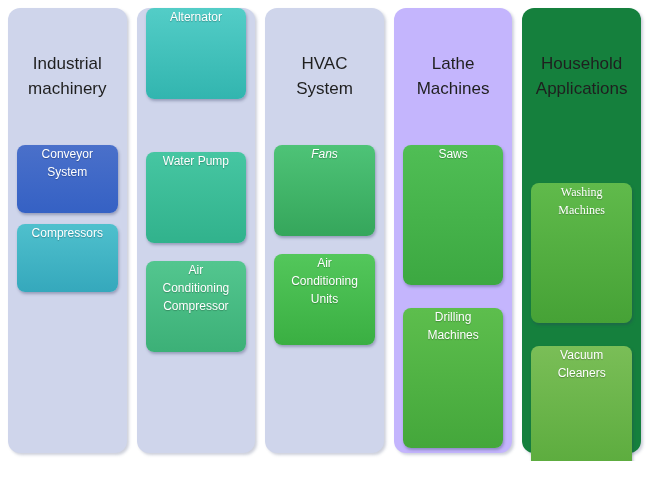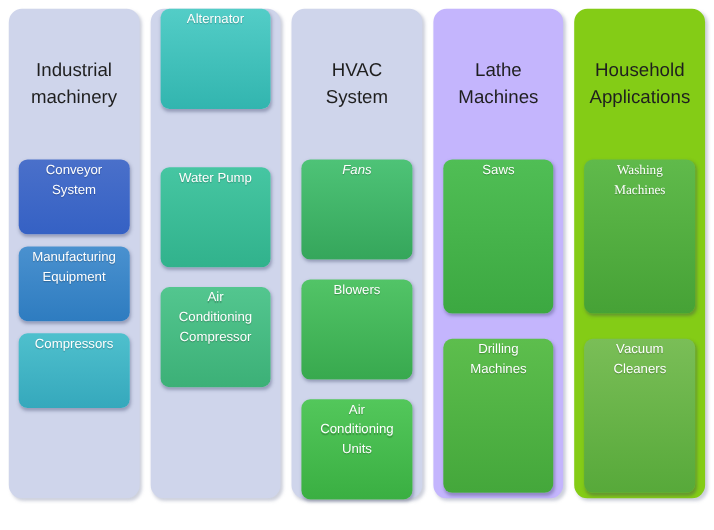--- a/index.html
+++ b/index.html
@@ -49,24 +49,20 @@
 <div class="board" id="board">
   <section class="column n4" style="background: rgb(207, 213, 235);">
     <h2 class="col-title" style="color: rgb(31, 31, 31);">Industrial
 machinery</h2>
     <div class="boxes">
   <div class="item-box" style="background: linear-gradient(rgb(74, 112, 202) 0%, rgb(53, 97, 196) 100%);">
     <span class="item-label" style="color: rgb(255, 255, 255);">Conveyor
 System</span>
   </div>
 
-  <div class="item-box" style="background: linear-gradient(rgb(74, 145, 207) 0%, rgb(46, 124, 192) 100%);">
-    <span class="item-label" style="color: rgb(255, 255, 255);">Manufacturing
-Equipment</span>
-  </div>
 
 
   <div class="item-box" style="background: linear-gradient(rgb(79, 192, 205) 0%, rgb(53, 168, 188) 100%);">
     <span class="item-label" style="color: rgb(255, 255, 255);">Compressors</span>
   </div>
 </div>
   </section>
 
   <section class="column n3" style="background: rgb(207, 213, 235);">
     <div class="boxes">
@@ -87,23 +83,20 @@
   </section>
 
   <section class="column n3" style="background: rgb(207, 213, 235);">
     <h2 class="col-title" style="color: rgb(31, 31, 31);">HVAC
 System</h2>
     <div class="boxes">
   <div class="item-box" style="background: linear-gradient(rgb(78, 195, 119) 0%, rgb(53, 166, 91) 100%); font-style: italic;">
     <span class="item-label" style="color: rgb(255, 255, 255);">Fans</span>
   </div>
 
-  <div class="item-box" style="background: linear-gradient(rgb(82, 196, 103) 0%, rgb(56, 169, 78) 100%);">
-    <span class="item-label" style="color: rgb(255, 255, 255);">Blowers</span>
-  </div>
 
   <div class="item-box" style="background: linear-gradient(rgb(83, 199, 91) 0%, rgb(58, 175, 66) 100%);">
     <span class="item-label" style="color: rgb(255, 255, 255);">Air
 Conditioning
 Units</span>
   </div>
 </div>
   </section>
 
   <section class="column n2" style="background: #c4b5fd;">
@@ -114,21 +107,21 @@
     <span class="item-label" style="color: rgb(255, 255, 255);">Saws</span>
   </div>
 
   <div class="item-box" style="background: linear-gradient(rgb(93, 190, 77) 0%, rgb(68, 167, 59) 100%);">
     <span class="item-label" style="color: rgb(255, 255, 255);">Drilling
 Machines</span>
   </div>
 </div>
   </section>
 
-  <section class="column n2" style="background: #84cc16;">
+  <section class="column n2" style="background: #15803d; gap: 38px;">
     <h2 class="col-title" style="color: rgb(31, 31, 31);">Household
 Applications</h2>
     <div class="boxes">
   <div class="item-box" style="background: linear-gradient(rgb(96, 186, 75) 0%, rgb(70, 162, 54) 100%); font-family: Liberation Serif, serif;">
     <span class="item-label" style="color: rgb(255, 255, 255);">Washing
 Machines</span>
   </div>
 
   <div class="item-box" style="background: linear-gradient(rgb(122, 190, 87) 0%, rgb(87, 169, 58) 100%);">
     <span class="item-label" style="color: rgb(255, 255, 255);">Vacuum

